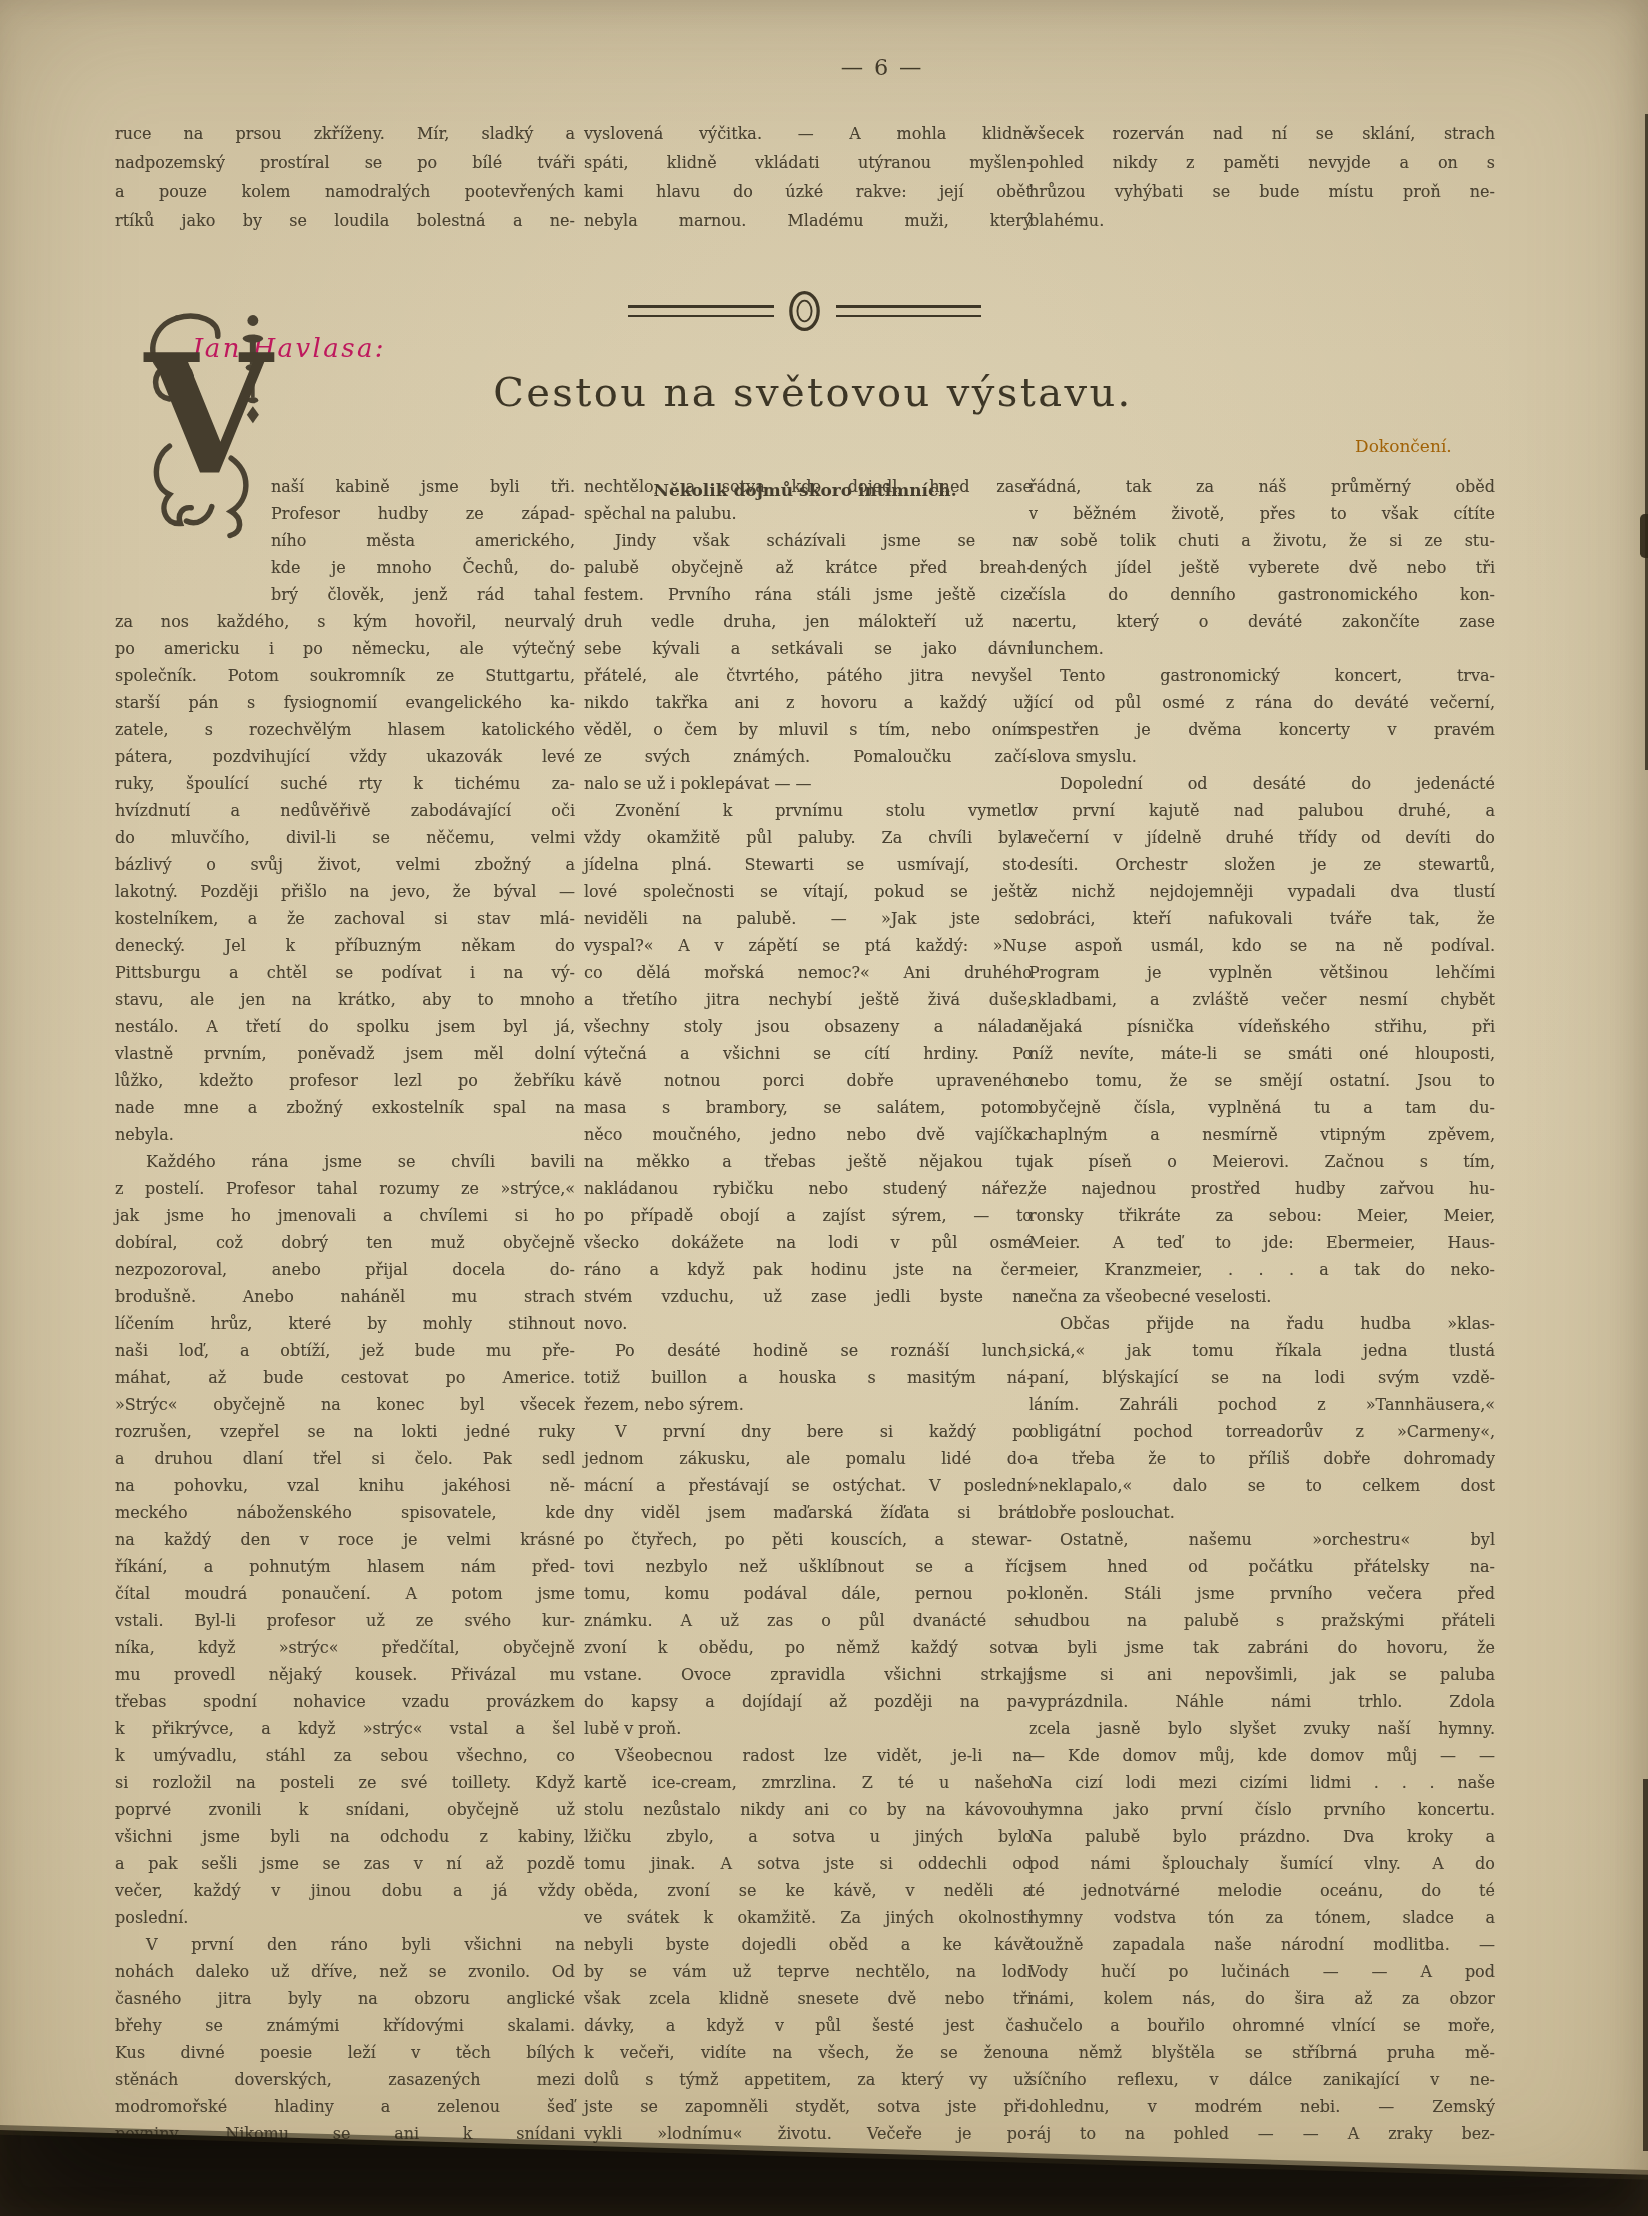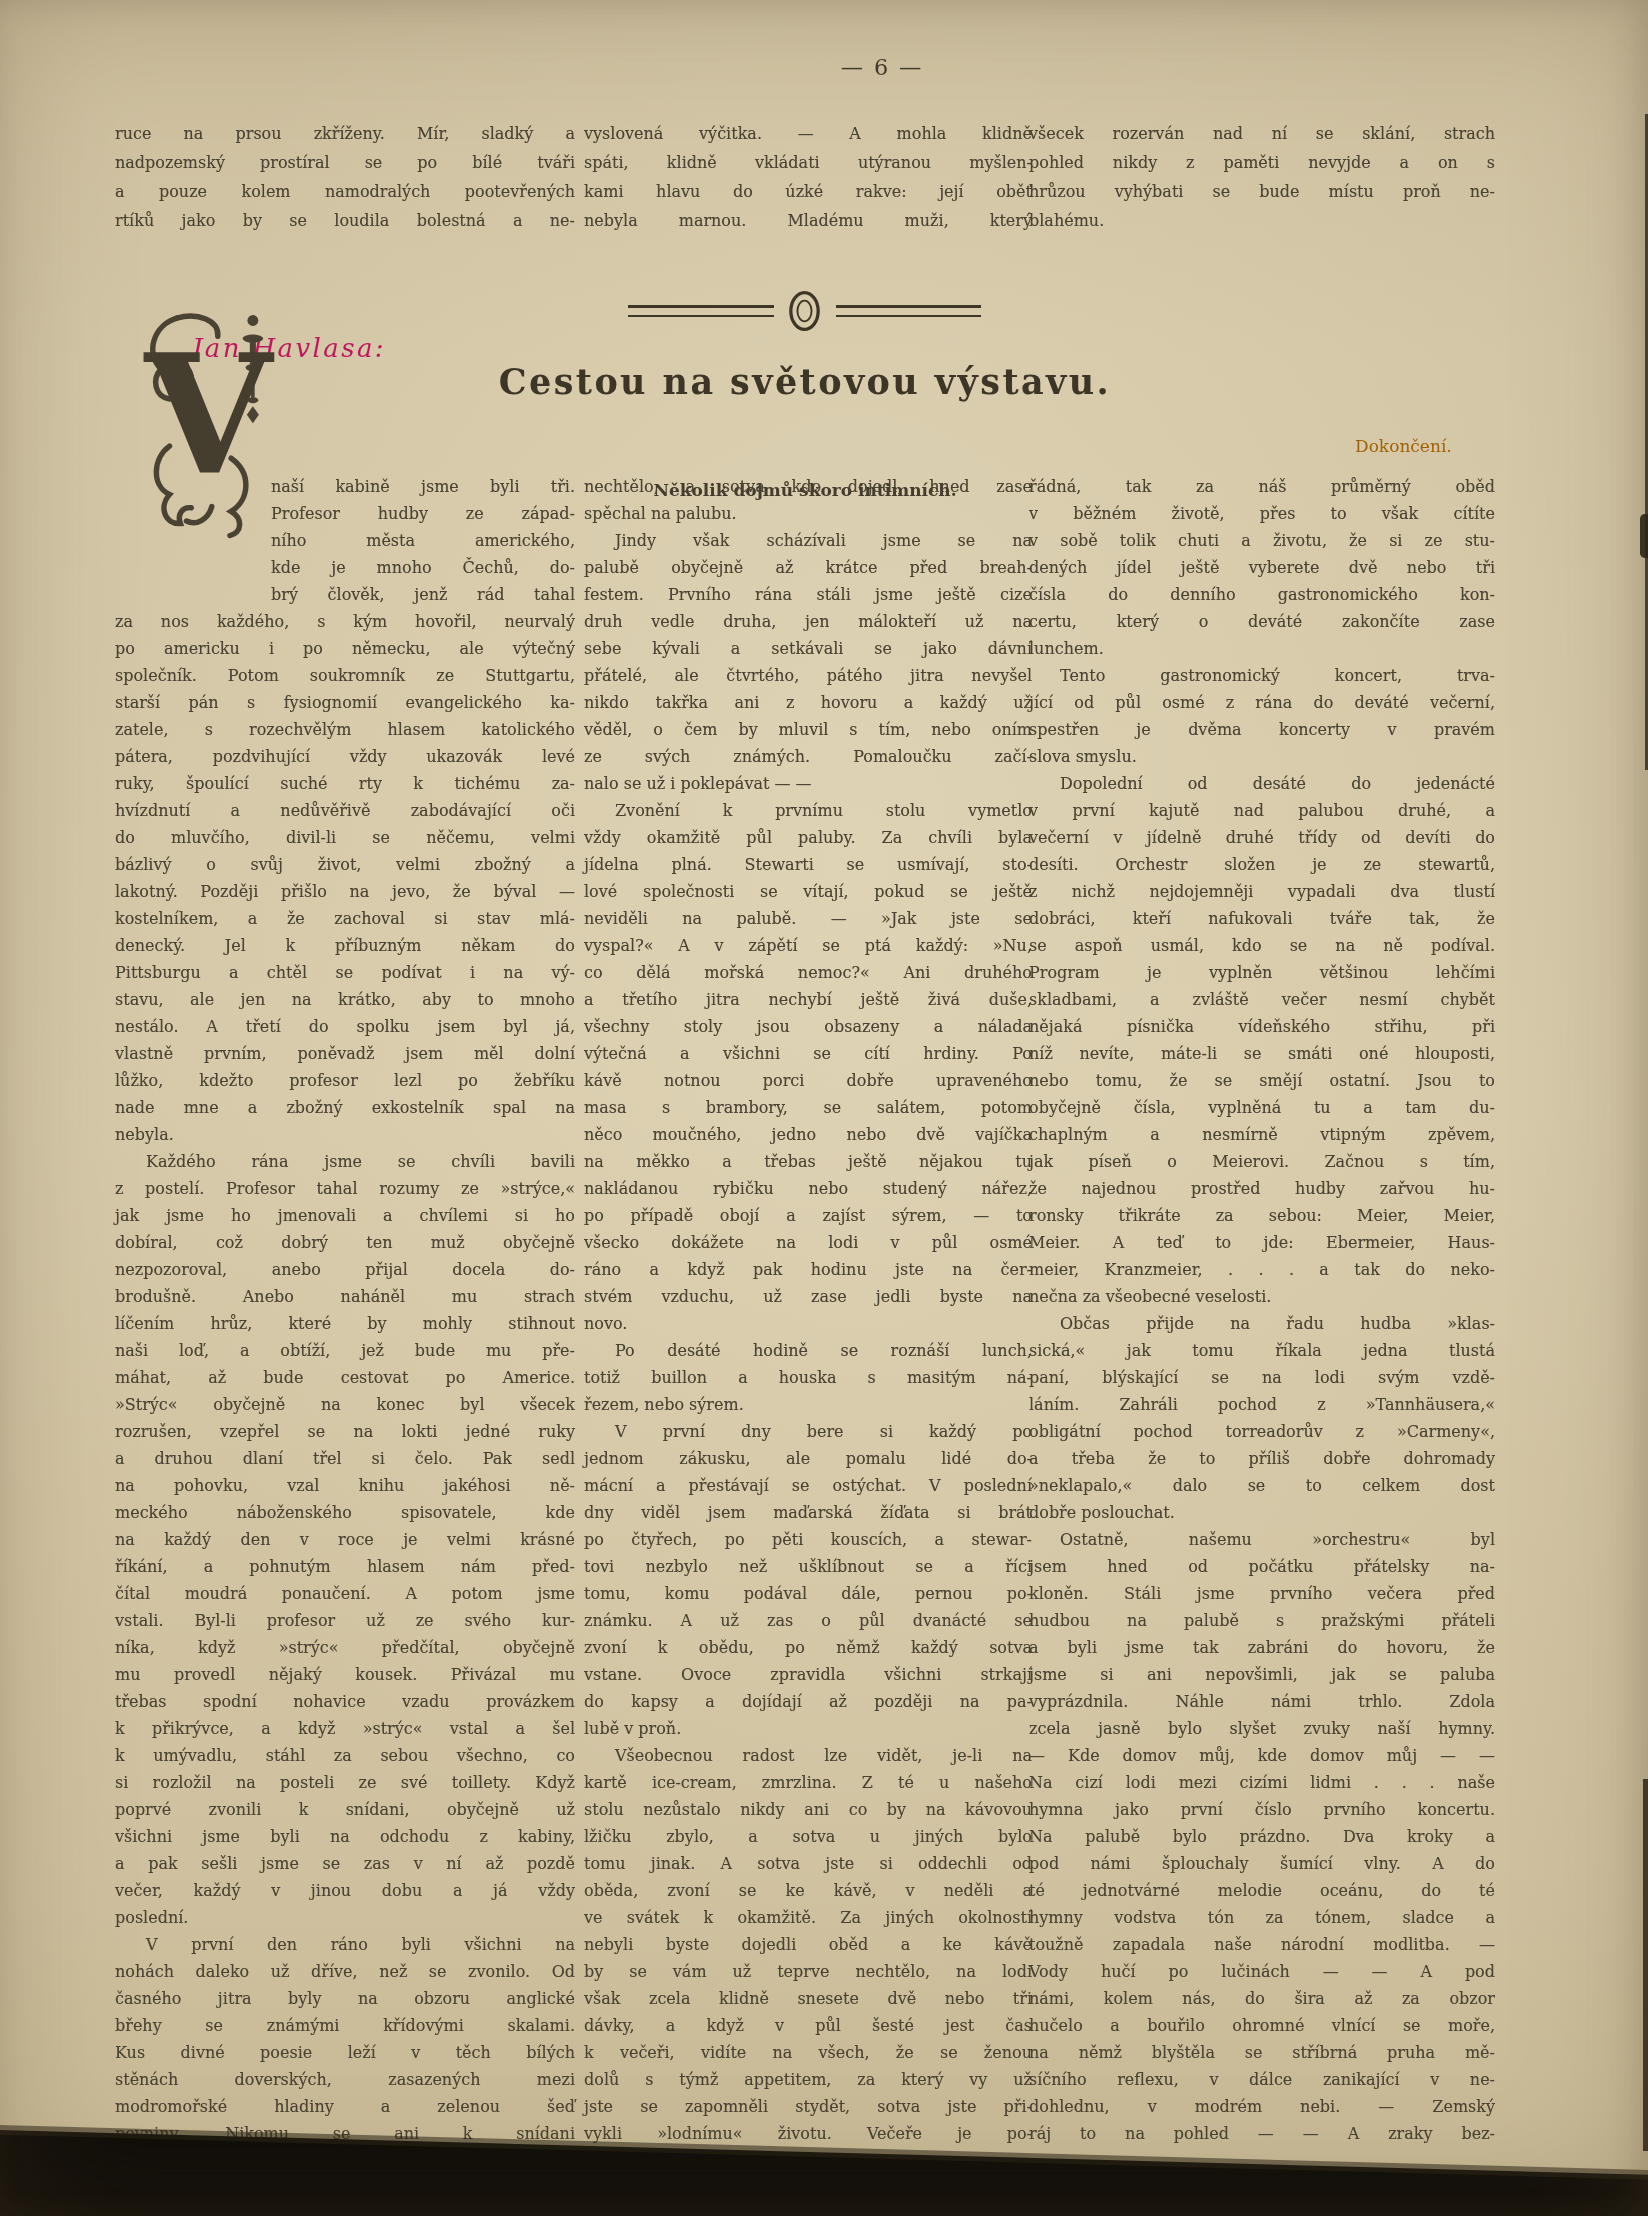--- a/index.html
+++ b/index.html
@@ -24,22 +24,22 @@
   .bodycols .col{top:473px;line-height:27px}
   .ln{text-align:justify;text-align-last:justify;}
   .ln.end{text-align-last:left;}
   .ln.ind{text-indent:31px;}
   
   .divider{position:absolute;top:289px;left:628px;width:353px;display:flex;align-items:center;gap:14.5px;}
   .dline{flex:1;height:7.9px;border-top:3px solid #3e3727;border-bottom:2.4px solid #3e3727;}
   .dcircle{width:33px;height:44px;flex:none}
   .byline{position:absolute;left:192px;top:333px;font-size:26px;font-style:italic;
     letter-spacing:2.4px;color:#be185d;}
-  .title{position:absolute;left:115px;top:361px;width:1380px;margin:0;text-align:center;
-    font-size:35px;font-weight:bold;letter-spacing:2.4px;color:#3d3626;}
+  .title{position:absolute;left:115px;top:361px;width:1380px;margin:8px;text-align:center;
+    font-size:40px;font-weight:normal;letter-spacing:2.4px;color:#3d3626;}
   .subtitle{position:absolute;left:115px;top:436px;width:1380px;text-align:center;
     font-size:17px;font-weight:bold;color:#443c2c;margin-top:44px;}
   .completion{position:absolute;left:1355px;top:436px;font-size:17px;color:#a16207;}
   
   .dropcap{position:absolute;left:139px;top:306px;width:148px;height:238px;}
   .dropfloat{float:left;width:156px;height:134px;}
   
   .edge{position:absolute;background:#241f14;}
   .edgeA{right:0;top:114px;width:3px;height:656px;opacity:.8}
   .edgeBlob{right:0;top:514px;width:8.5px;height:44px;border-radius:4.8px 0 0 4.8px;opacity:.9}

